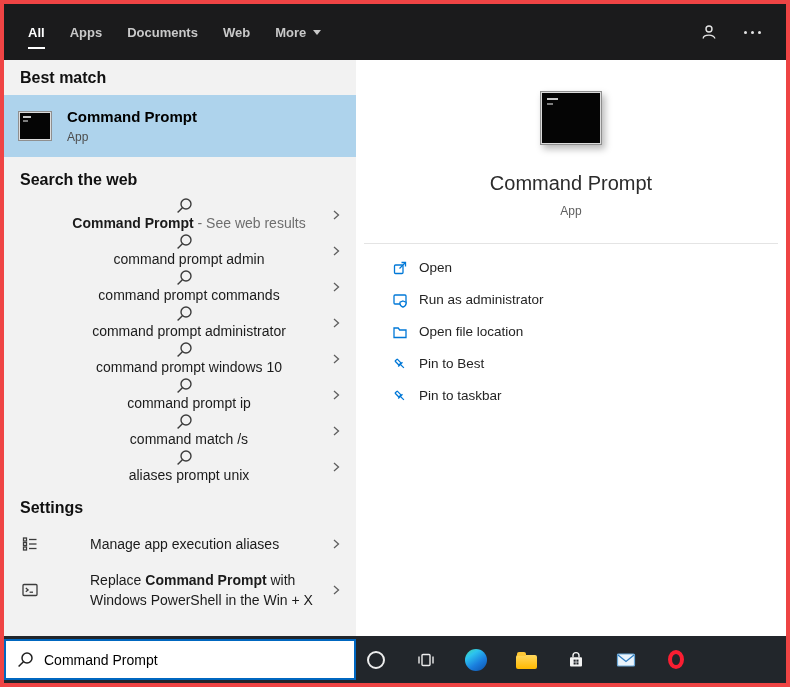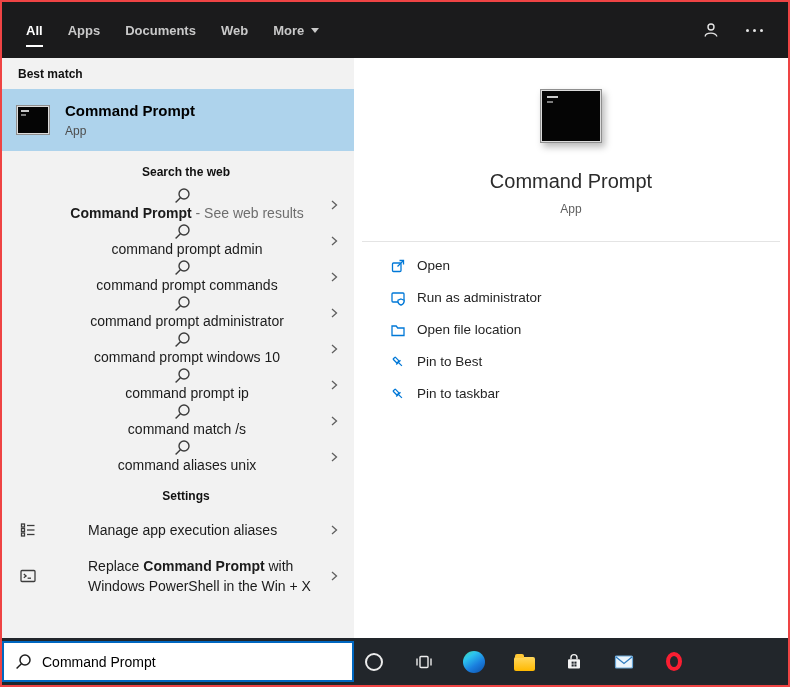--- a/index.html
+++ b/index.html
@@ -1,34 +1,34 @@
 <!DOCTYPE html>
 <html><head>
 <meta charset="utf-8">
 <style>
   * { margin:0; padding:0; box-sizing:border-box; }
   body { font-family:"Liberation Sans","DejaVu Sans",sans-serif; background:#333; }
-  .screen { position:relative; width:790px; height:687px; background:#fff; overflow:hidden; border:2px solid #ef4444; }
+  .screen { position:relative; width:790px; height:687px; background:#fff; overflow:hidden; border:4px solid #ef4444; }
 
   
   .hdr { position:absolute; left:0; top:0; right:0; height:56px; background:#1b1b1c; display:flex; align-items:center; padding:0 25px 0 24px; }
   .tabs { display:flex; gap:25px; align-items:center; }
   .tab { position:relative; font-size:13px; color:#c9c9c9; padding:6px 0; cursor:pointer; display:flex; align-items:center;font-weight:bold; }
   .tab.sel { color:#fff; font-weight:700; }
   .tab.sel::after { content:""; position:absolute; left:0; right:0; bottom:-3px; height:2px; background:#fff; }
   .caret { width:0; height:0; border-left:4px solid transparent; border-right:4px solid transparent; border-top:5px solid #c9c9c9; margin-left:7px; display:inline-block; }
   .hicons { margin-left:auto; display:flex; align-items:center; gap:26px; }
   .dots { display:flex; gap:4px; }
   .dots i { width:3px; height:3px; border-radius:50%; background:#e4e4e4; display:block; }
 
   
   .left { position:absolute; left:0; top:56px; width:352px; bottom:47px; background:#f2f2f2; overflow:hidden; }
-  .seclabel { font-size:12px; font-weight:700; color:#111; margin-left:16px; }
+  .seclabel { font-size:16px; font-weight:700; color:#111; margin-left:16px; }
   .seclabel.first { margin-top:9px; margin-bottom:8px; }
-  .seclabel.mid { margin-top:14px; margin-bottom:8px;text-align:center; }
+  .seclabel.mid { margin-top:14px; margin-bottom:8px; }
   .bm-item { height:62px; background:#aed3ec; display:flex; align-items:center; padding-left:14px; cursor:pointer; }
   .bm-text { margin-left:15px; }
   .bm-title { font-size:15px; font-weight:700; color:#000; }
   .bm-sub { font-size:12px; color:#4d4d4d; margin-top:5px; }
   .row { position:relative; height:36px; display:flex; align-items:center; padding-left:18px; cursor:pointer;flex-direction:column; }
   .row .mag { margin-right:11px; flex:0 0 auto; }
   .rowtext { font-size:14px; color:#1b1b1b; }
   .rowtext b { font-weight:700; }
   .dim { color:#6e6e6e; }
   .chev { position:absolute; right:14px; top:50%; transform:translateY(-50%); }
@@ -214,21 +214,21 @@
             <path d="M4 2 L8.5 6 L4 10"></path>
           </svg>
         </span>
     </div>
 
     <div class="row">
       <svg class="mag" width="18" height="18" viewBox="0 0 18 18" fill="none" stroke="#3c3c3c" stroke-width="1.4">
           <circle cx="11" cy="7" r="5"></circle>
           <line x1="7.4" y1="10.7" x2="2.6" y2="15.5"></line>
         </svg>
-      <span class="rowtext">command aliases unix</span>
+      <span class="rowtext">aliases prompt unix</span>
       <span class="chev">
           <svg width="12" height="12" viewBox="0 0 12 12" fill="none" stroke="#5f5f5f" stroke-width="1.3">
             <path d="M4 2 L8.5 6 L4 10"></path>
           </svg>
         </span>
     </div>
 
     <div class="seclabel mid">Settings</div>
 
     <div class="srow one">

